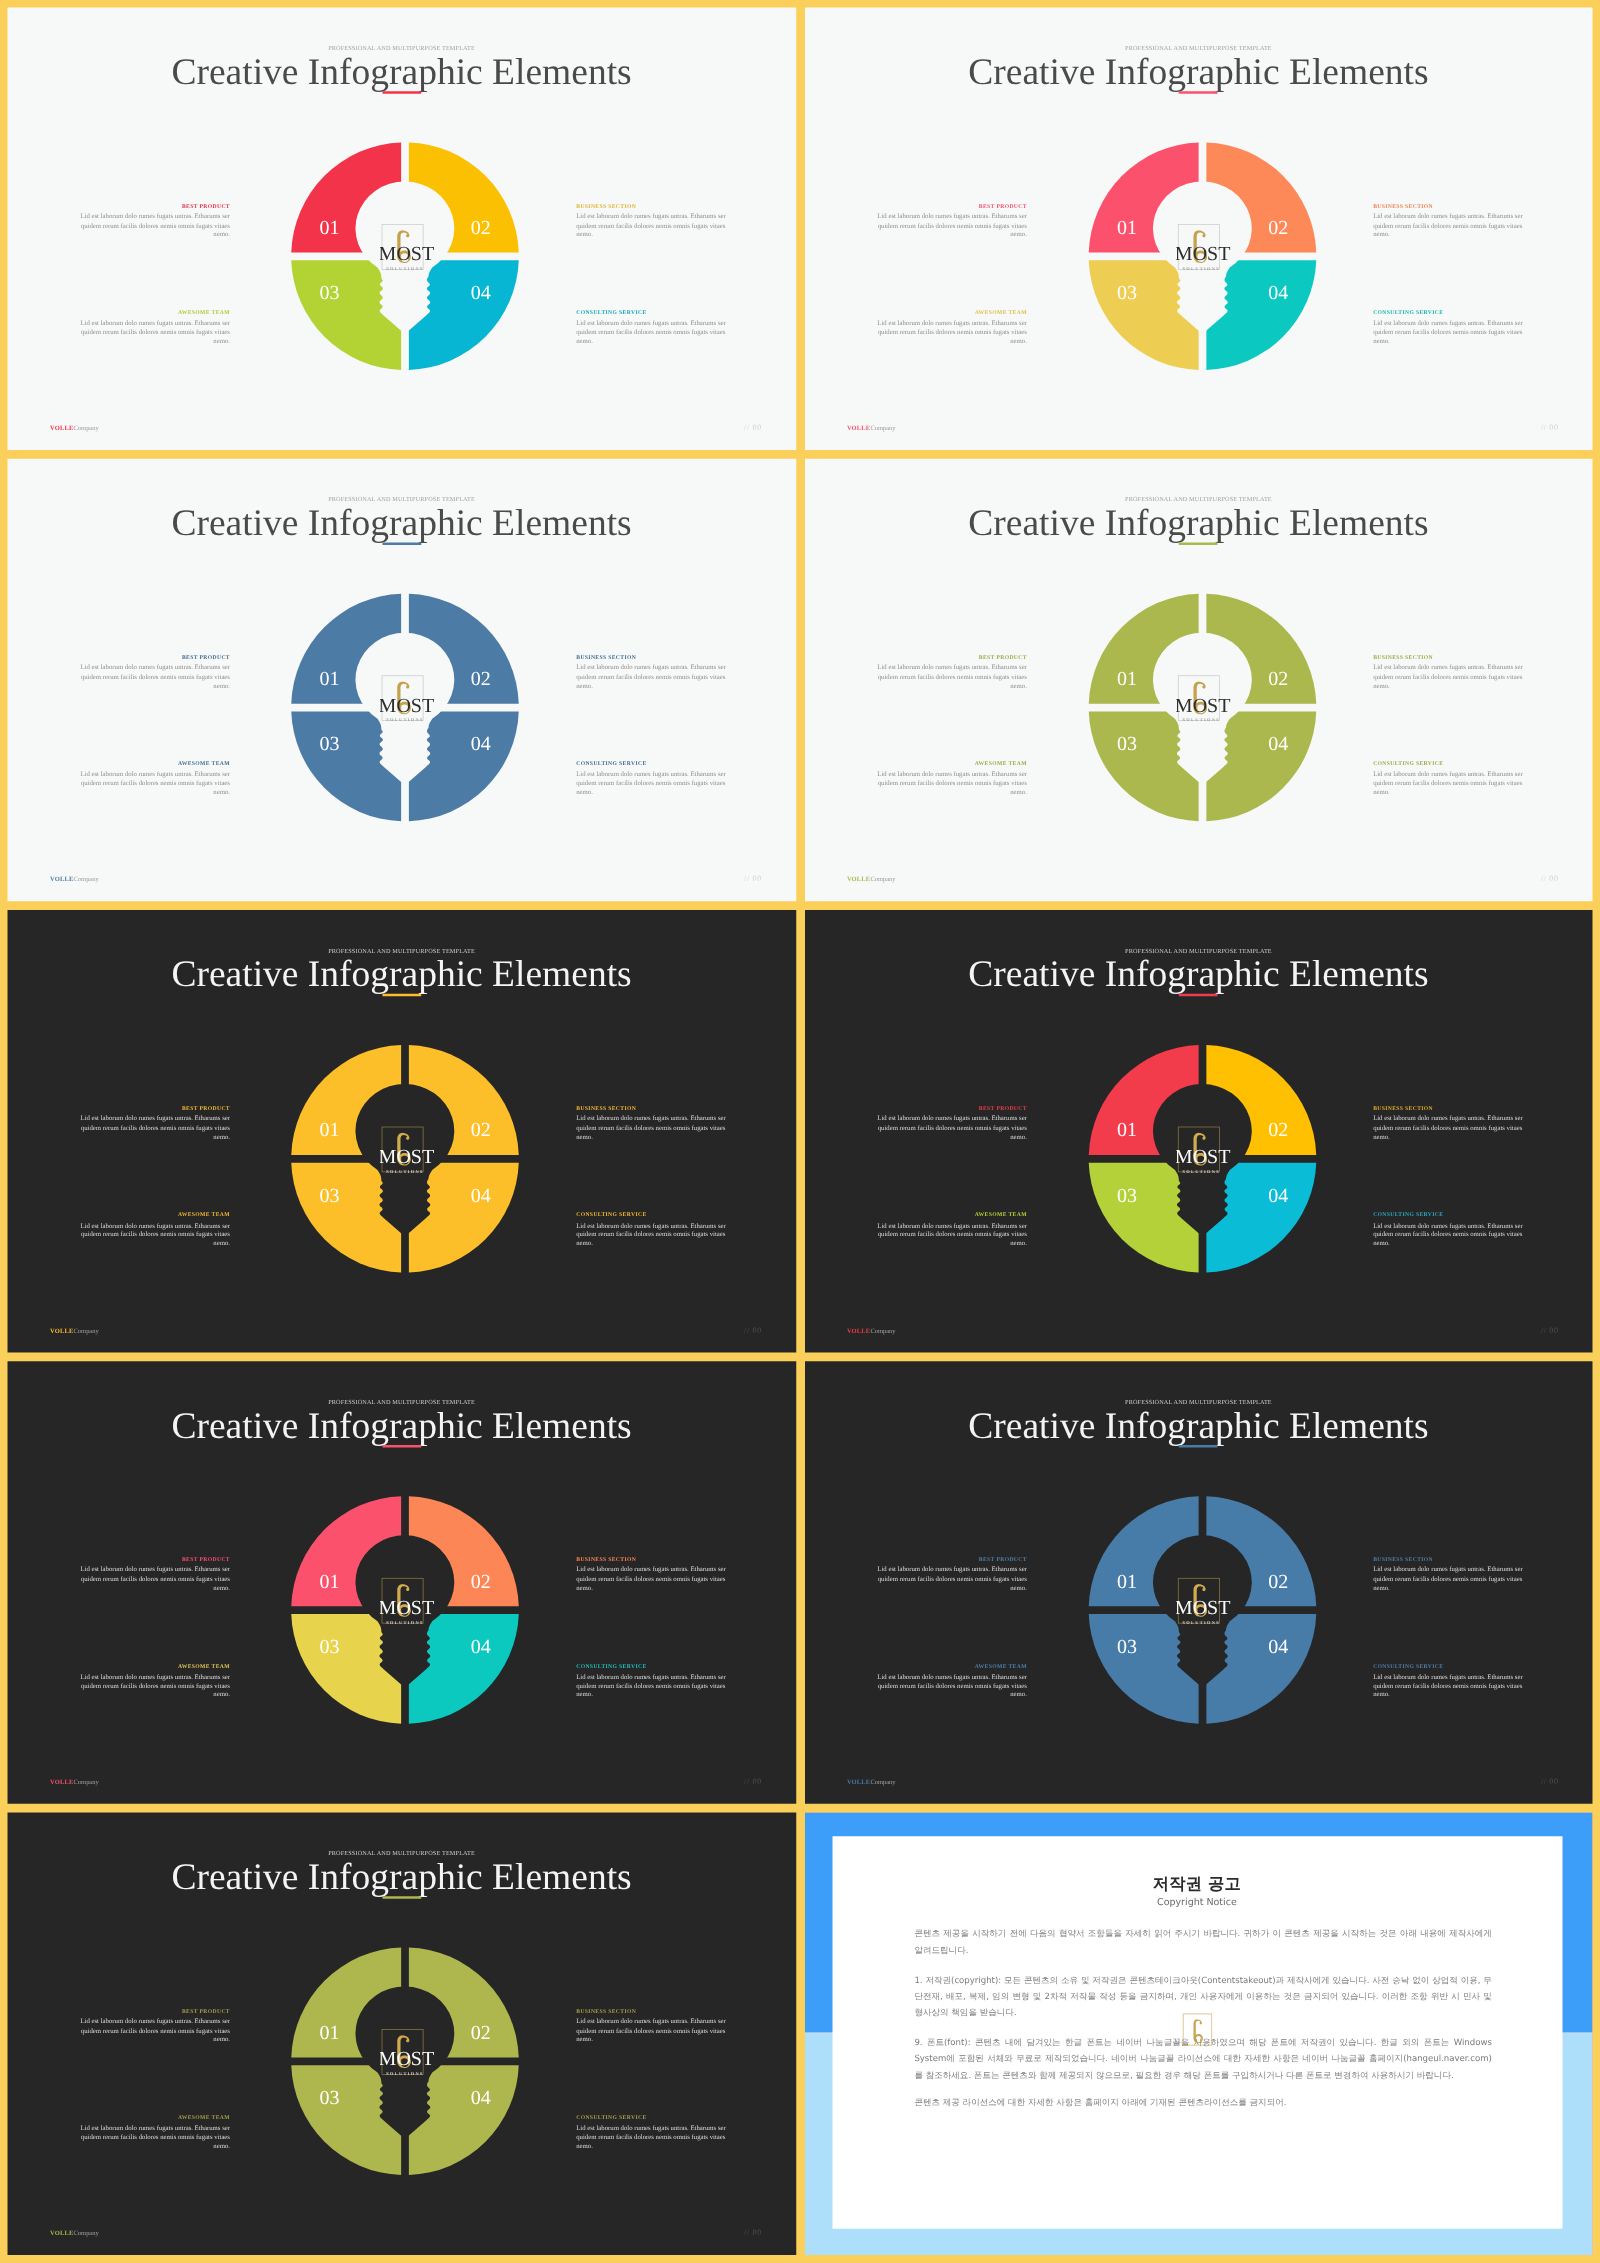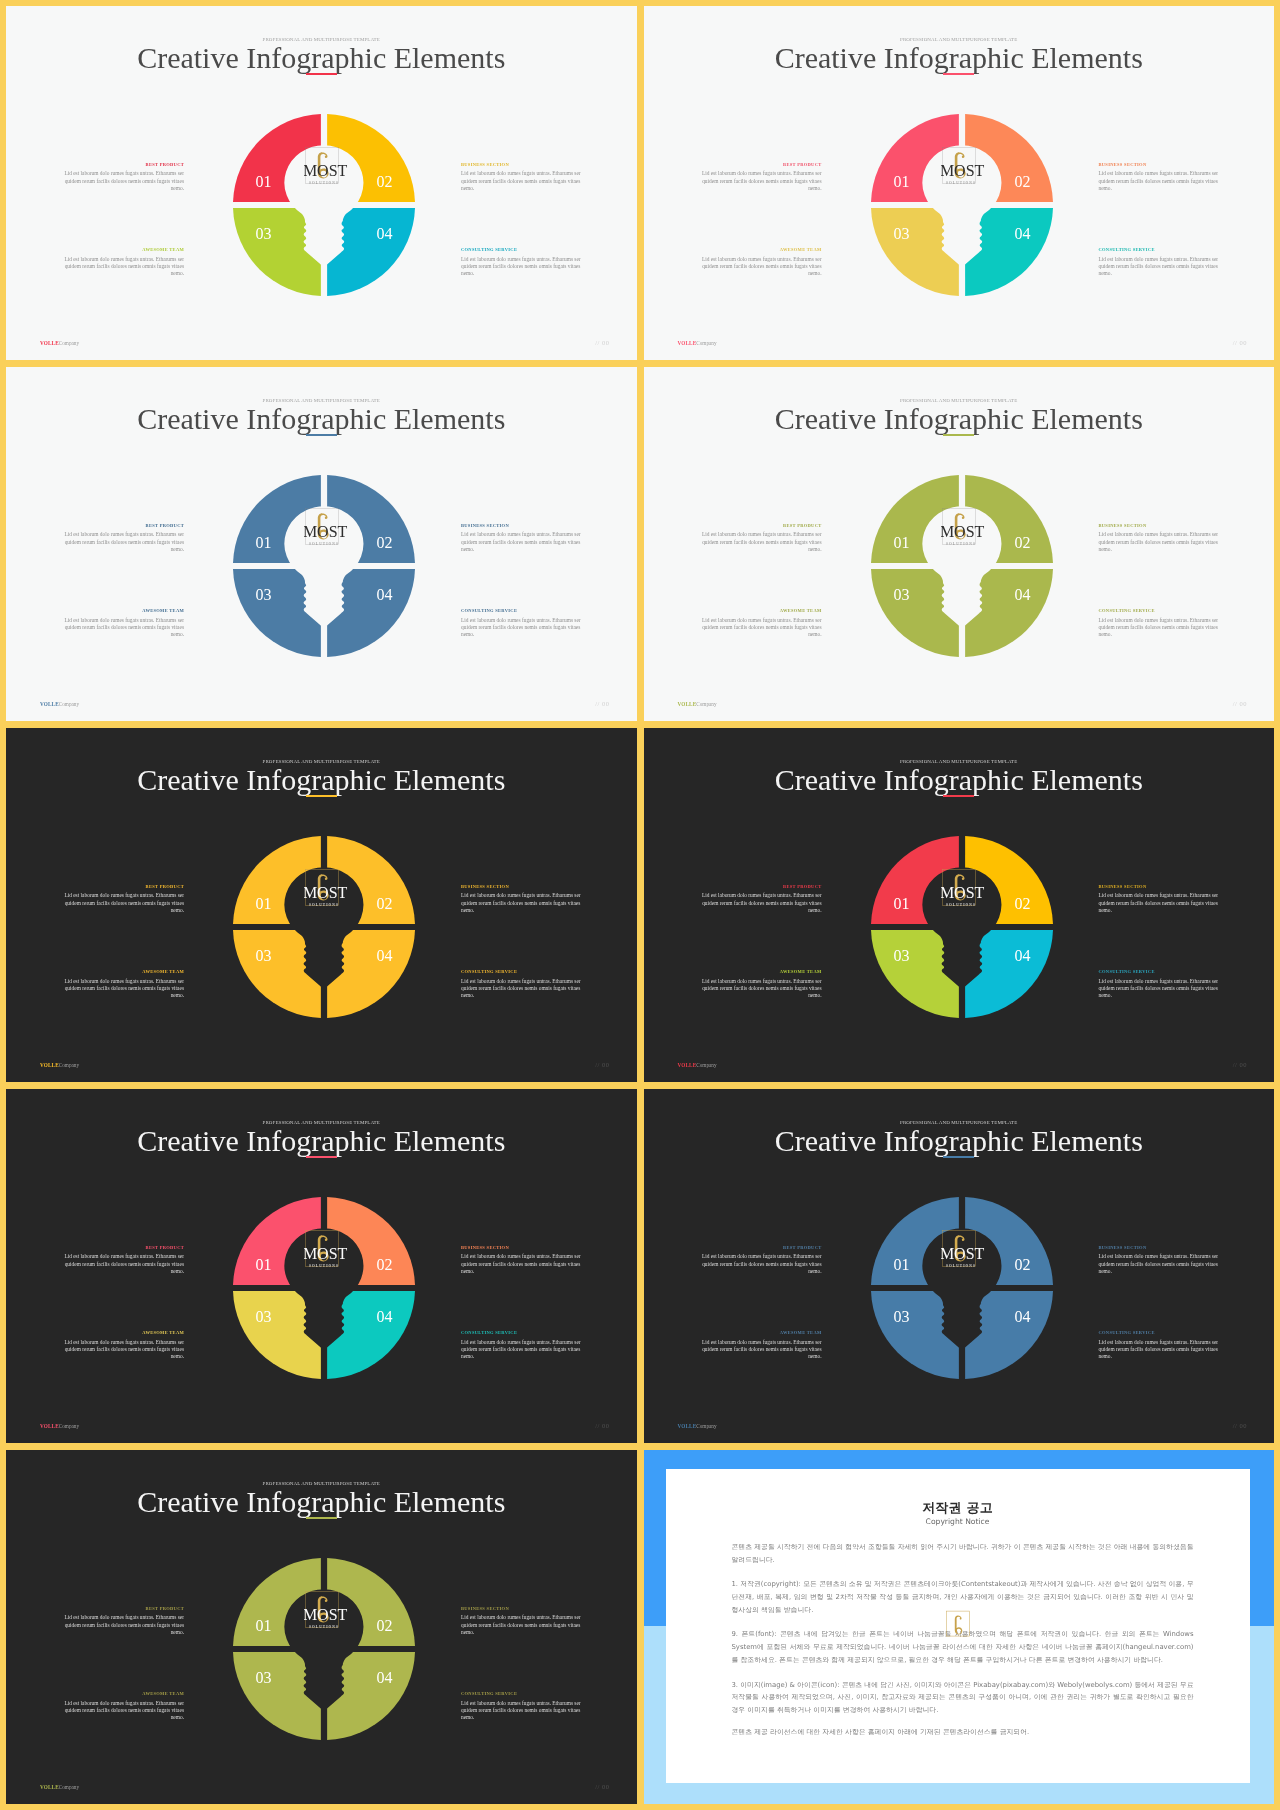--- a/index.html
+++ b/index.html
@@ -37,21 +37,21 @@
   .slide.dark .foot{color:#9f9f9f;}
   .pageno{position:absolute;right:27px;top:334px;font-family:"Liberation Serif",serif;
           font-size:6.5px;line-height:1;letter-spacing:0.5px;color:#d2d2d2;}
   .slide.dark .pageno{color:#4f4f4f;}
   
   .diagram{position:absolute;left:50%;top:99px;width:200px;height:200px;margin-left:-97.2px;}
   .diagram > svg{display:block;width:200px;height:200px;}
   .num{font-family:"Liberation Serif",serif;font-size:16px;fill:#fff;
        text-anchor:middle;}
   
-  .logowrap{position:absolute;left:79.5px;top:41px;width:46px;height:46px;}
+  .logowrap{position:absolute;left:79.5px;top:73px;width:46px;height:46px;}
   .logowrap svg{display:block;width:46px;height:46px;}
   .lg-name{font-family:"Liberation Serif",serif;font-size:16px;text-anchor:middle;}
   .lg-tag{font-family:"Liberation Serif",serif;font-size:3.5px;text-anchor:middle;
           letter-spacing:1.05px;font-weight:700;}
   
   .cpanel{background:#fca5a5;}
   .cp-bg-top{position:absolute;left:0;top:0;right:0;height:176px;background:#3D9EF9;}
   .cp-bg-bot{position:absolute;left:0;top:176px;right:0;bottom:0;background:#ADDFFB;}
   .cp-card{position:absolute;left:22px;top:19px;right:24.5px;bottom:21px;background:#fff;
            box-sizing:border-box;overflow:hidden;}
@@ -540,24 +540,23 @@
       <div class="foot"><b style="color:#AEB74E">VOLLE</b><span>Company</span></div>
       <div class="pageno">// 00</div>
     </div>
     <div class="slide cpanel">
       <div class="cp-bg-top"></div>
       <div class="cp-bg-bot"></div>
       <div class="cp-card">
         <div class="cp-title">저작권 공고</div>
         <div class="cp-sub">Copyright Notice</div>
         <div class="cp-body">
-          <p class="cp-intro">콘텐츠 제공을 시작하기 전에 다음의 협약서 조항들을 자세히 읽어 주시기 바랍니다. 귀하가 이 콘텐츠 제공을 시작하는 것은 아래 내용에 동의하셨음을 알려드립니다.</p>
+          <p class="cp-intro">콘텐츠 제공을 시작하기 전에 다음의 협약서 조항들을 자세히 읽어 주시기 바랍니다. 귀하가 이 콘텐츠 제공을 시작하는 것은 아래 내용에 제작사에게 알려드립니다.</p>
           <p class="cp-sec">1. 저작권(copyright): 모든 콘텐츠의 소유 및 저작권은 콘텐츠테이크아웃(Contentstakeout)과 제작사에게 있습니다. 사전 승낙 없이 상업적 이용, 무단전재, 배포, 복제, 임의 변형 및 2차적 저작물 작성 등을 금지하며, 개인 사용자에게 이용하는 것은 금지되어 있습니다. 이러한 조항 위반 시 민사 및 형사상의 책임을 받습니다.</p>
           <p class="cp-sec">9. 폰트(font): 콘텐츠 내에 담겨있는 한글 폰트는 네이버 나눔글꼴을 사용하였으며 해당 폰트에 저작권이 있습니다. 한글 외의 폰트는 Windows System에 포함된 서체와 무료로 제작되었습니다. 네이버 나눔글꼴 라이선스에 대한 자세한 사항은 네이버 나눔글꼴 홈페이지(hangeul.naver.com)를 참조하세요. 폰트는 콘텐츠와 함께 제공되지 않으므로, 필요한 경우 해당 폰트를 구입하시거나 다른 폰트로 변경하여 사용하시기 바랍니다.</p>
-          <p class="cp-sec">3. 이미지(image) &amp; 아이콘(icon): 콘텐츠 내에 담긴 사진, 이미지와 아이콘은 Pixabay(pixabay.com)와 Weboly(webolys.com) 등에서 제공된 무료 저작물을 사용하여 제작되었으며, 사진, 이미지, 참고자료와 제공되는 콘텐츠의 구성품이 아니며, 이에 관한 권리는 귀하가 별도로 확인하시고 필요한 경우 이미지를 취득하거나 이미지를 변경하여 사용하시기 바랍니다.</p>
           <p class="cp-foot">콘텐츠 제공 라이선스에 대한 자세한 사항은 홈페이지 아래에 기재된 콘텐츠라이선스를 금지되어.</p>
         </div>
         <div class="cp-logo">
           <svg viewBox="0 0 46 46">
             <rect x="6.5" y="1.6" width="32.9" height="35.9" fill="none" stroke="rgba(200,162,75,.85)" stroke-width="0.8"></rect>
             <path d="M17.8 8.0 c 3.2 0 5.3 2.0 5.3 4.2 c 0 0.95 -0.6 1.5 -1.35 1.5 c -0.75 0 -1.3 -0.55 -1.3 -1.3 c 0 -0.75 0.45 -1.1 0.95 -1.3 c -0.45 -0.85 -1.6 -1.5 -2.8 -1.5 c -1.6 0 -2.6 1.3 -2.6 3.1 l 0 13.1 c 0.95 -0.7 2.1 -1.1 3.25 -1.1 c 2.95 0 5.0 2.2 5.0 5.1 c 0 2.95 -2.3 5.3 -5.4 5.3 c -3.15 0 -5.45 -2.3 -5.45 -5.6 l 0 -16.6 c 0 -2.8 1.7 -5.1 4.4 -5.1 Z M 19.2 27.0 c -1.05 0 -2.0 0.45 -2.65 1.2 l 0 2.6 c 0 2.05 1.2 3.4 2.9 3.4 c 1.8 0 3.0 -1.45 3.0 -3.6 c 0 -2.05 -1.3 -3.6 -3.25 -3.6 Z" transform="translate(5,0)" fill="#C8A24B">
               <title>C</title>
             </path>
           </svg>
         </div>

